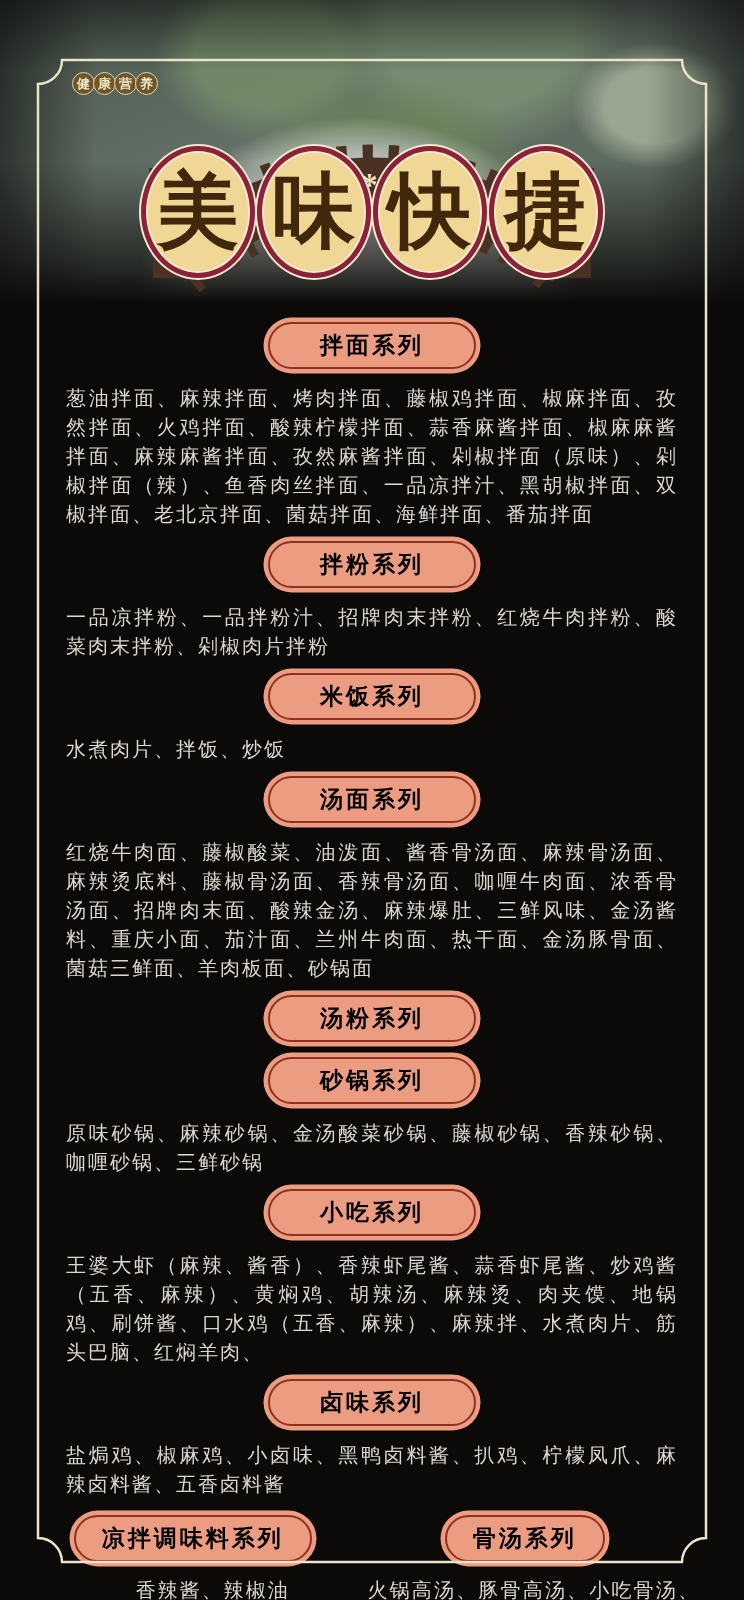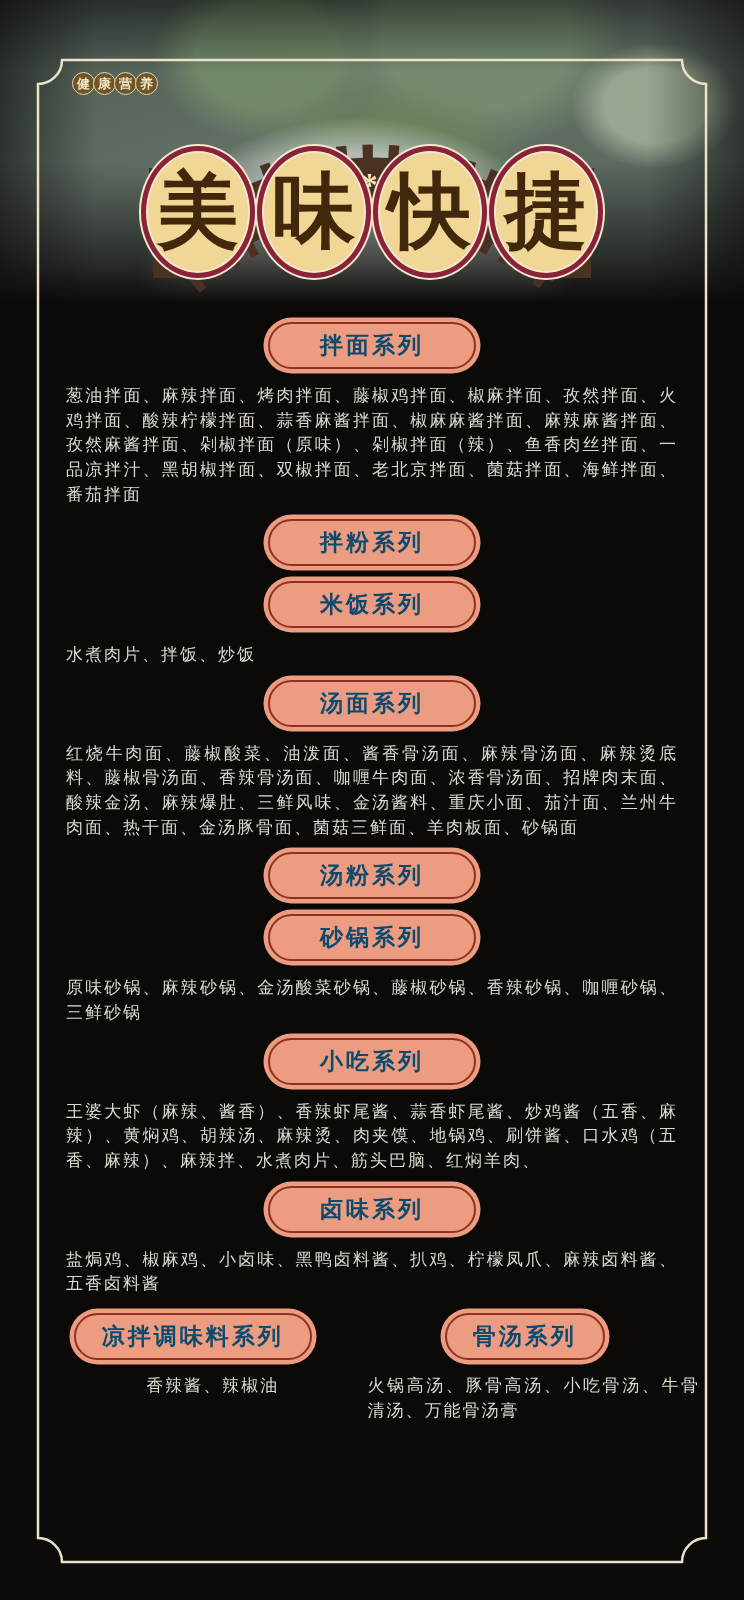--- a/index.html
+++ b/index.html
@@ -53,24 +53,24 @@
   
   .frame{position:absolute;inset:0;z-index:5;pointer-events:none;}
   
   .content{position:relative;z-index:1;padding:0 66px;}
   .pill{
     display:table;margin:12px auto 15px;
     background:#eb9c81;border:2.5px solid #8f3122;border-radius:40px;
     box-shadow:0 0 0 4.5px #eb9c81;
     padding:6px 50px;
     font-family:Liberation Serif, serif;
-    font-weight:bold;font-size:23px;color:#0c4a6e;letter-spacing:3px;white-space:nowrap;
+    font-weight:bold;font-size:23px;color:#000000;letter-spacing:3px;white-space:nowrap;
   }
   .items{
-    margin:0;color:#ddd8cf;font-size:17px;line-height:1.45;
+    margin:0;color:#ddd8cf;font-size:20px;line-height:1.45;
     letter-spacing:2px;text-align:justify;
   }
   .bottom-row{display:flex;padding:0 40px;margin-top:4px;}
   .bcol{box-sizing:border-box;}
   .bcol-left{width:46%;}
   .bcol-right{width:54%;}
   .bcol .pill{padding:6px 26px;margin:12px auto 14px;}
   .bcol-left .items{padding-left:40px;text-align:center;margin-top:7px;}
   .bcol-right .items{padding-left:22px;padding-right:4px;}
 </style>
@@ -128,20 +128,21 @@
 
   <div class="content">
 
     <section>
       <div class="pill">拌面系列</div>
       <p class="items">葱油拌面、麻辣拌面、烤肉拌面、藤椒鸡拌面、椒麻拌面、孜然拌面、火鸡拌面、酸辣柠檬拌面、蒜香麻酱拌面、椒麻麻酱拌面、麻辣麻酱拌面、孜然麻酱拌面、剁椒拌面（原味）、剁椒拌面（辣）、鱼香肉丝拌面、一品凉拌汁、黑胡椒拌面、双椒拌面、老北京拌面、菌菇拌面、海鲜拌面、番茄拌面</p>
     </section>
 
     <section>
       <div class="pill">拌粉系列</div>
+      <p class="items">一品凉拌粉、一品拌粉汁、招牌肉末拌粉、红烧牛肉拌粉、酸菜肉末拌粉、剁椒肉片拌粉</p>
     </section>
 
     <section>
       <div class="pill">米饭系列</div>
       <p class="items">水煮肉片、拌饭、炒饭</p>
     </section>
 
     <section>
       <div class="pill">汤面系列</div>
       <p class="items">红烧牛肉面、藤椒酸菜、油泼面、酱香骨汤面、麻辣骨汤面、麻辣烫底料、藤椒骨汤面、香辣骨汤面、咖喱牛肉面、浓香骨汤面、招牌肉末面、酸辣金汤、麻辣爆肚、三鲜风味、金汤酱料、重庆小面、茄汁面、兰州牛肉面、热干面、金汤豚骨面、菌菇三鲜面、羊肉板面、砂锅面</p>

